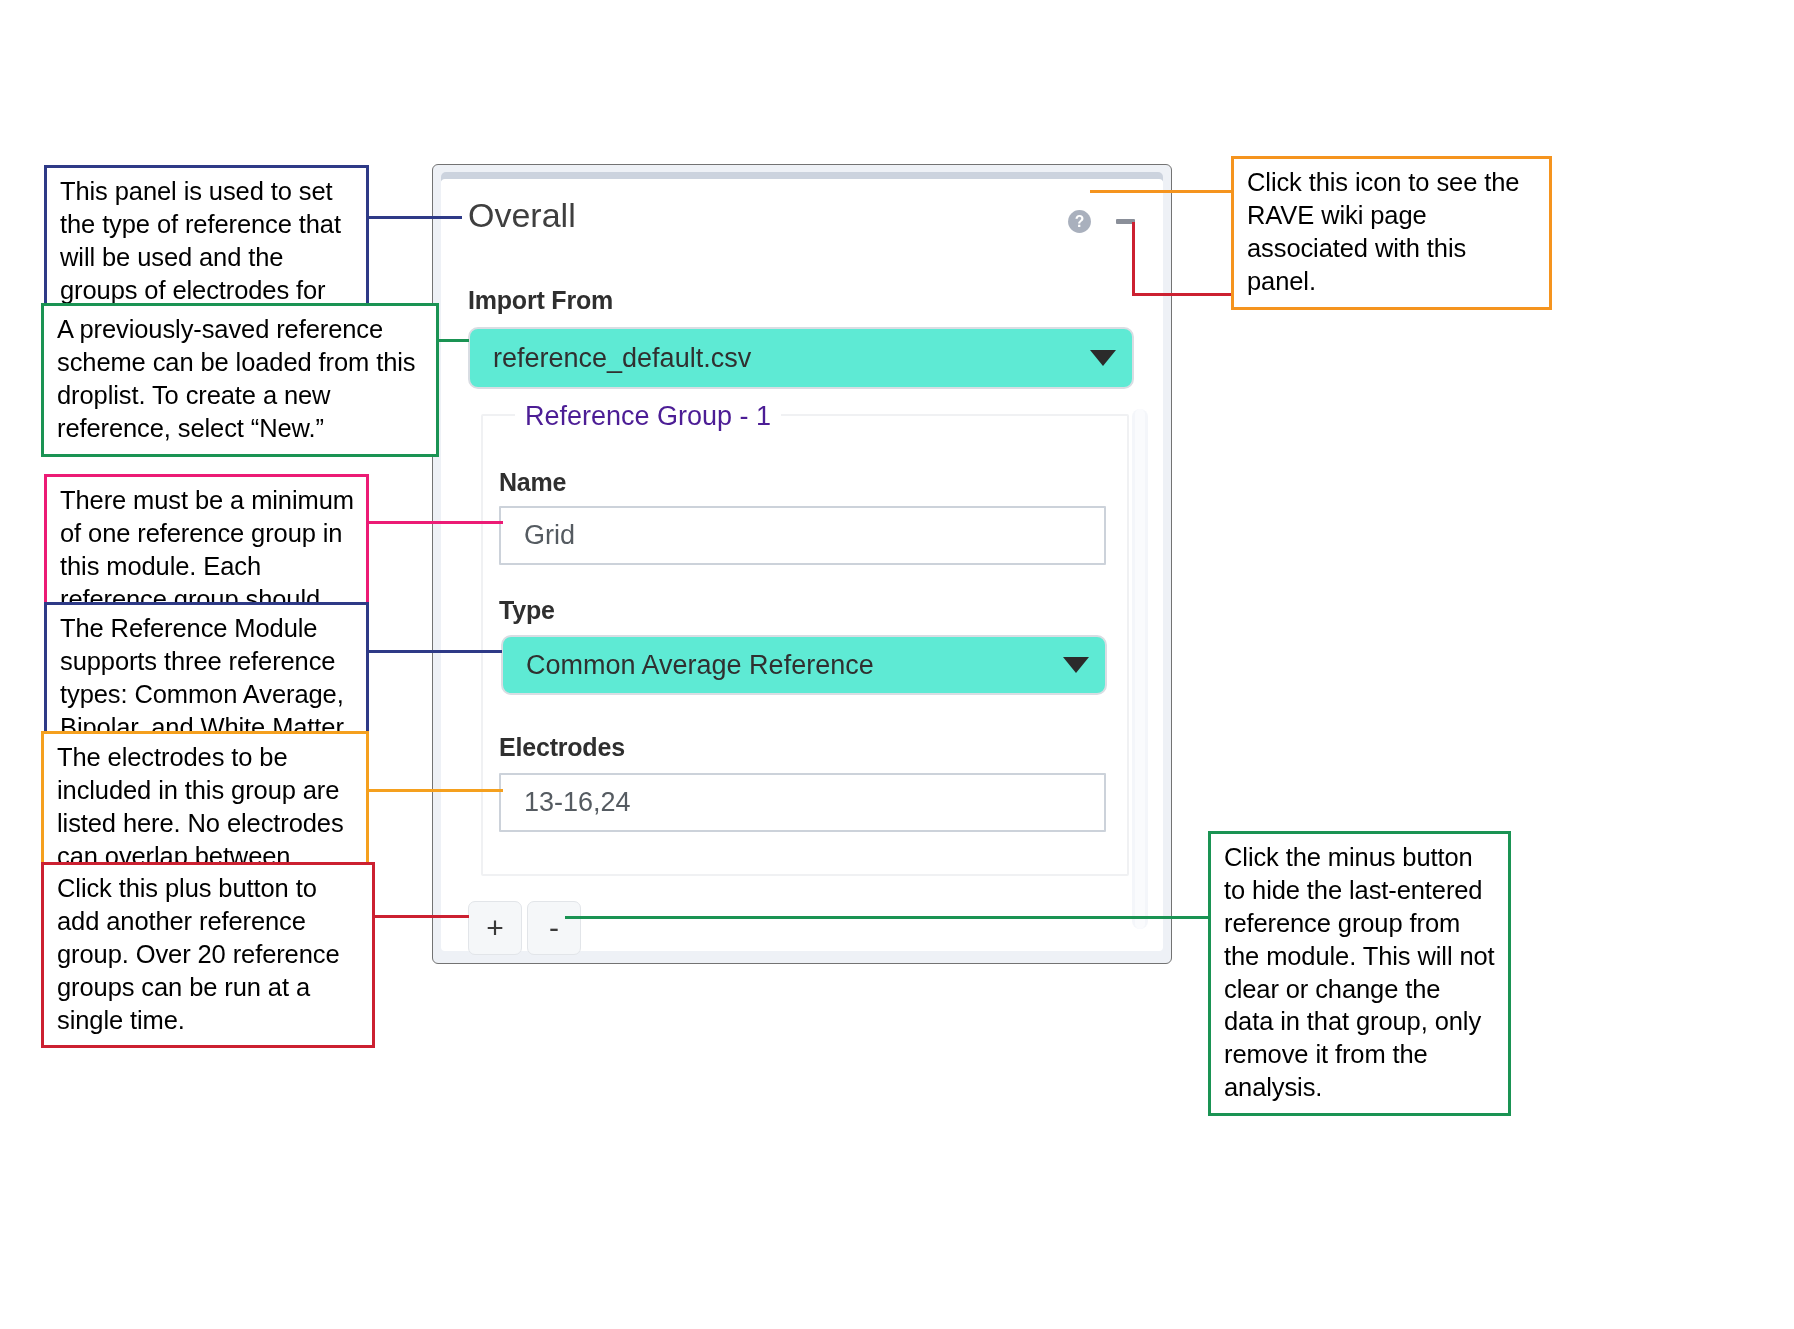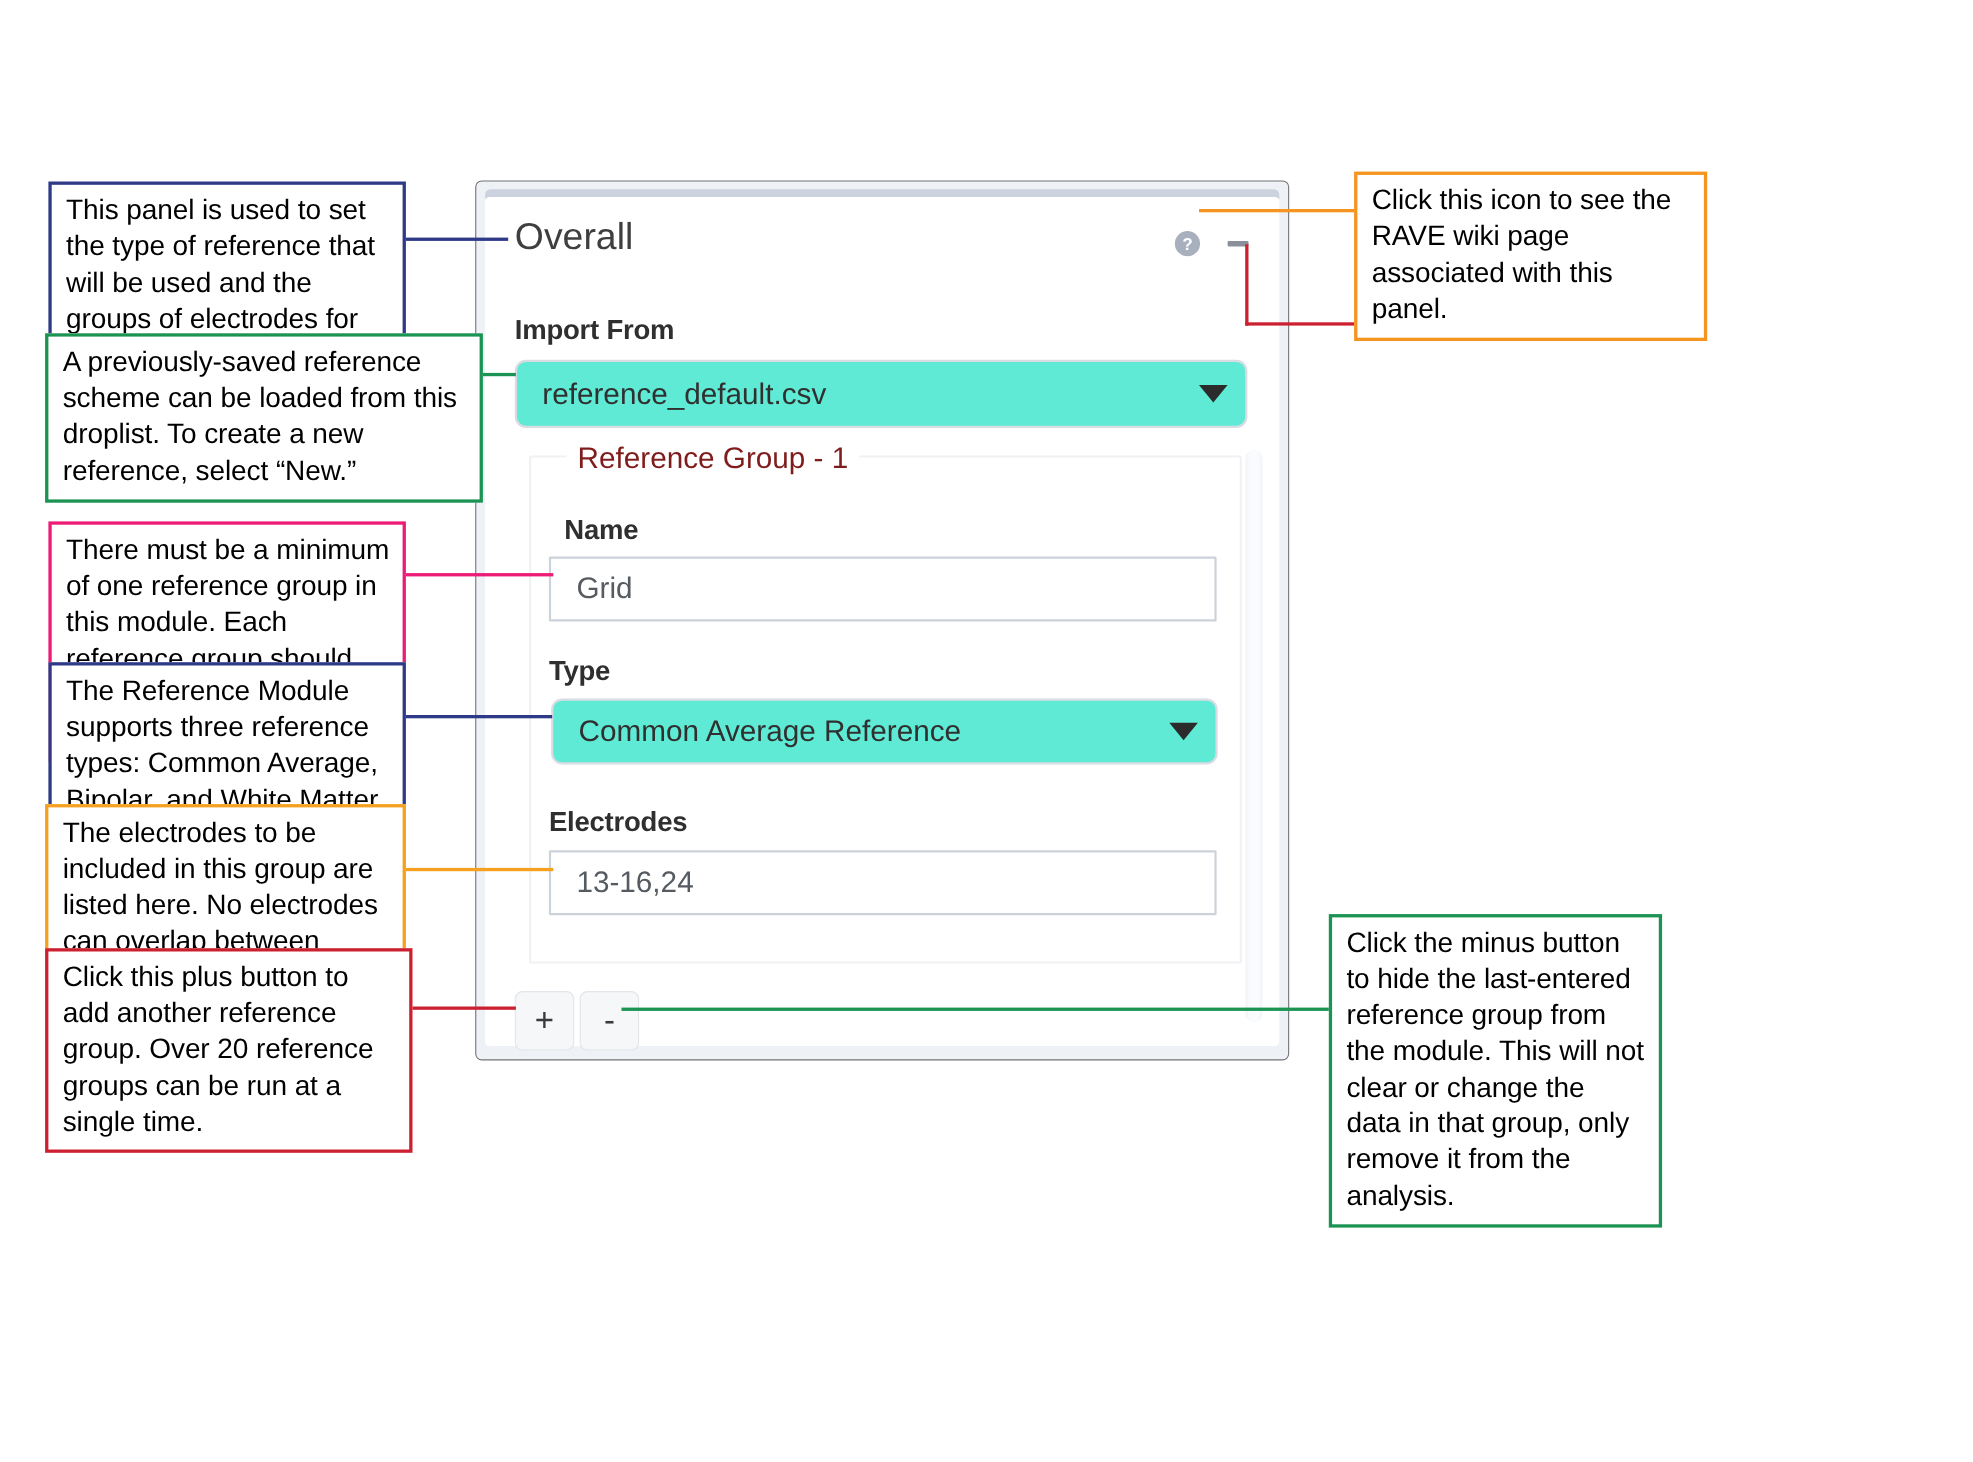--- a/index.html
+++ b/index.html
@@ -167,21 +167,21 @@
     border: 2px solid #f0f1f3;
     border-radius: 2px;
   }
   .group-legend {
     position: absolute;
     left: 74px;
     top: 222px;
     background: #fff;
     padding: 0 10px;
     font-size: 27px;
-    color: #7f1d1d;
+    color: #4c1d95;
   }
 
   .scroll-track {
     position: absolute;
     right: 15px;
     top: 230px;
     width: 16px;
     height: 520px;
     background: #f4f6fa;
     border-radius: 8px;
@@ -258,21 +258,21 @@
 
       <div class="field-label" style="left:27px; top:107px;">Import From</div>
       <div class="sel-box" style="left:27px; top:148px; width:666px; height:62px;">
         <span>reference_default.csv</span>
         <span class="caret"></span>
       </div>
 
       <div class="group-frame"></div>
       <div class="group-legend">Reference Group - 1</div>
 
-      <div class="field-label" style="left:72px; top:289px;">Name</div>
+      <div class="field-label" style="left:58px; top:289px;">Name</div>
       <div class="txt-box" style="left:58px; top:327px; width:607px; height:59px;">
         <span>Grid</span>
       </div>
 
       <div class="field-label" style="left:58px; top:417px;">Type</div>
       <div class="sel-box" style="left:60px; top:456px; width:606px; height:60px;">
         <span>Common Average Reference</span>
         <span class="caret"></span>
       </div>
 

